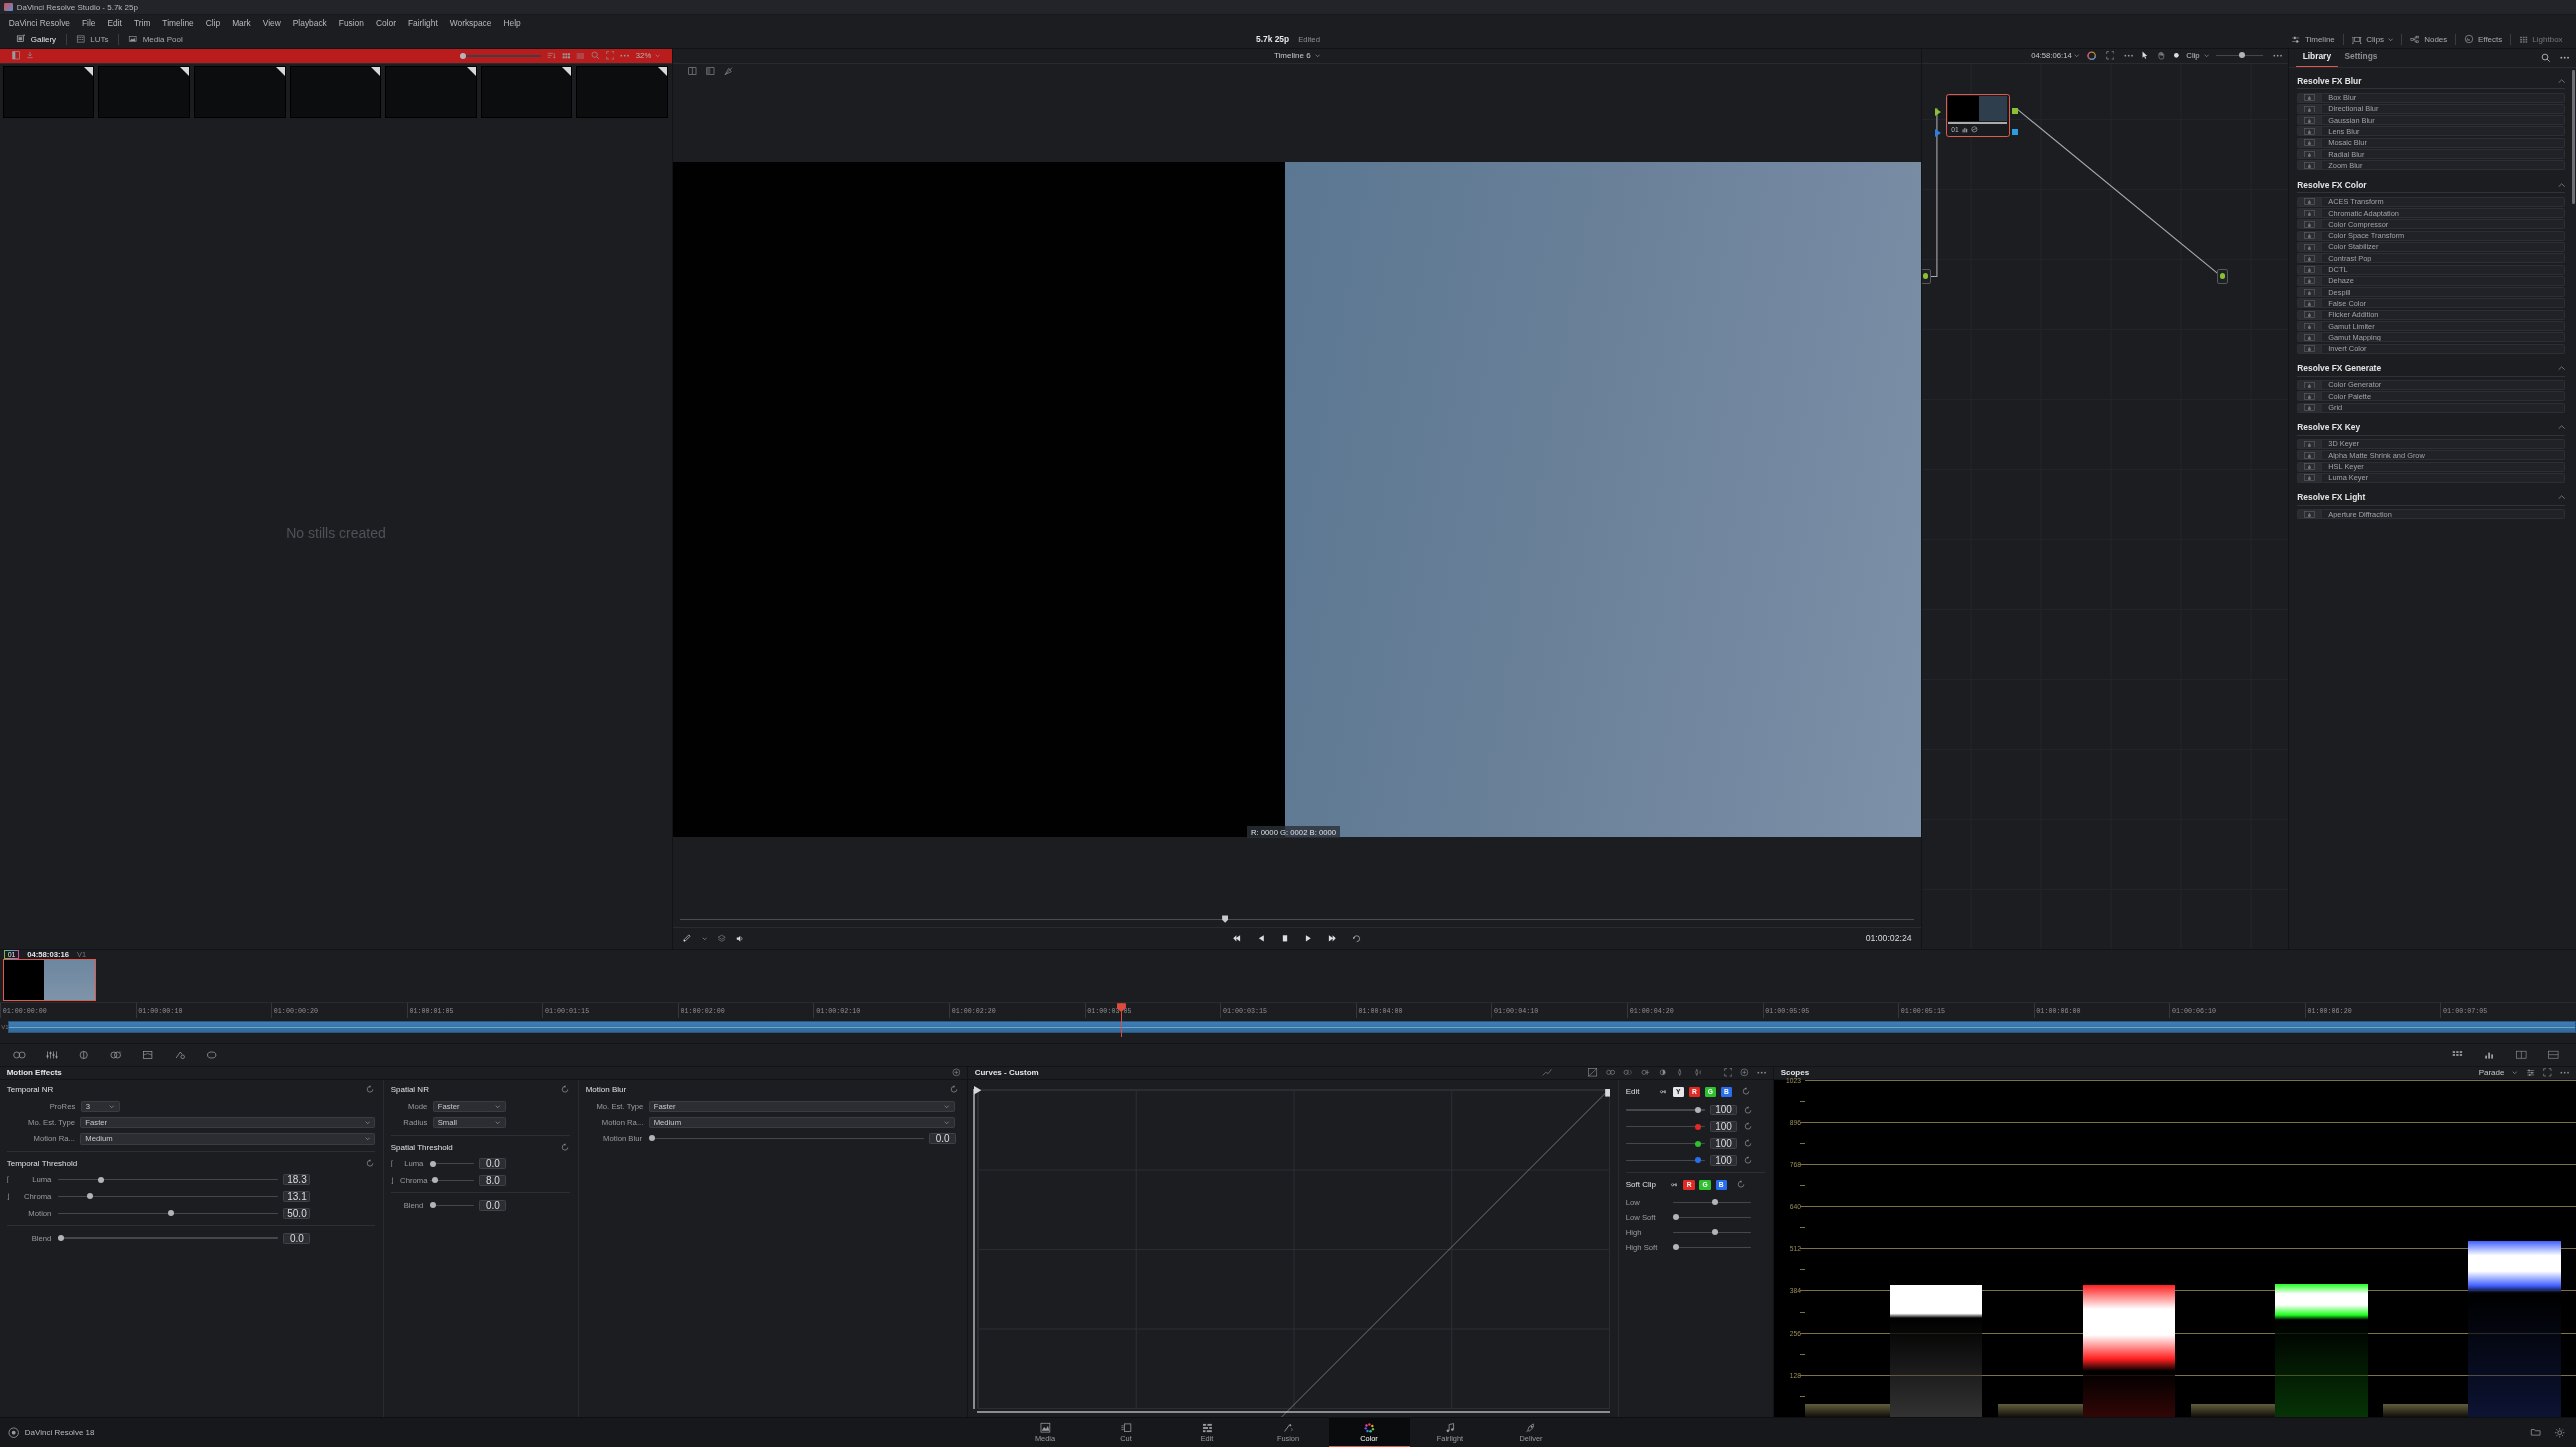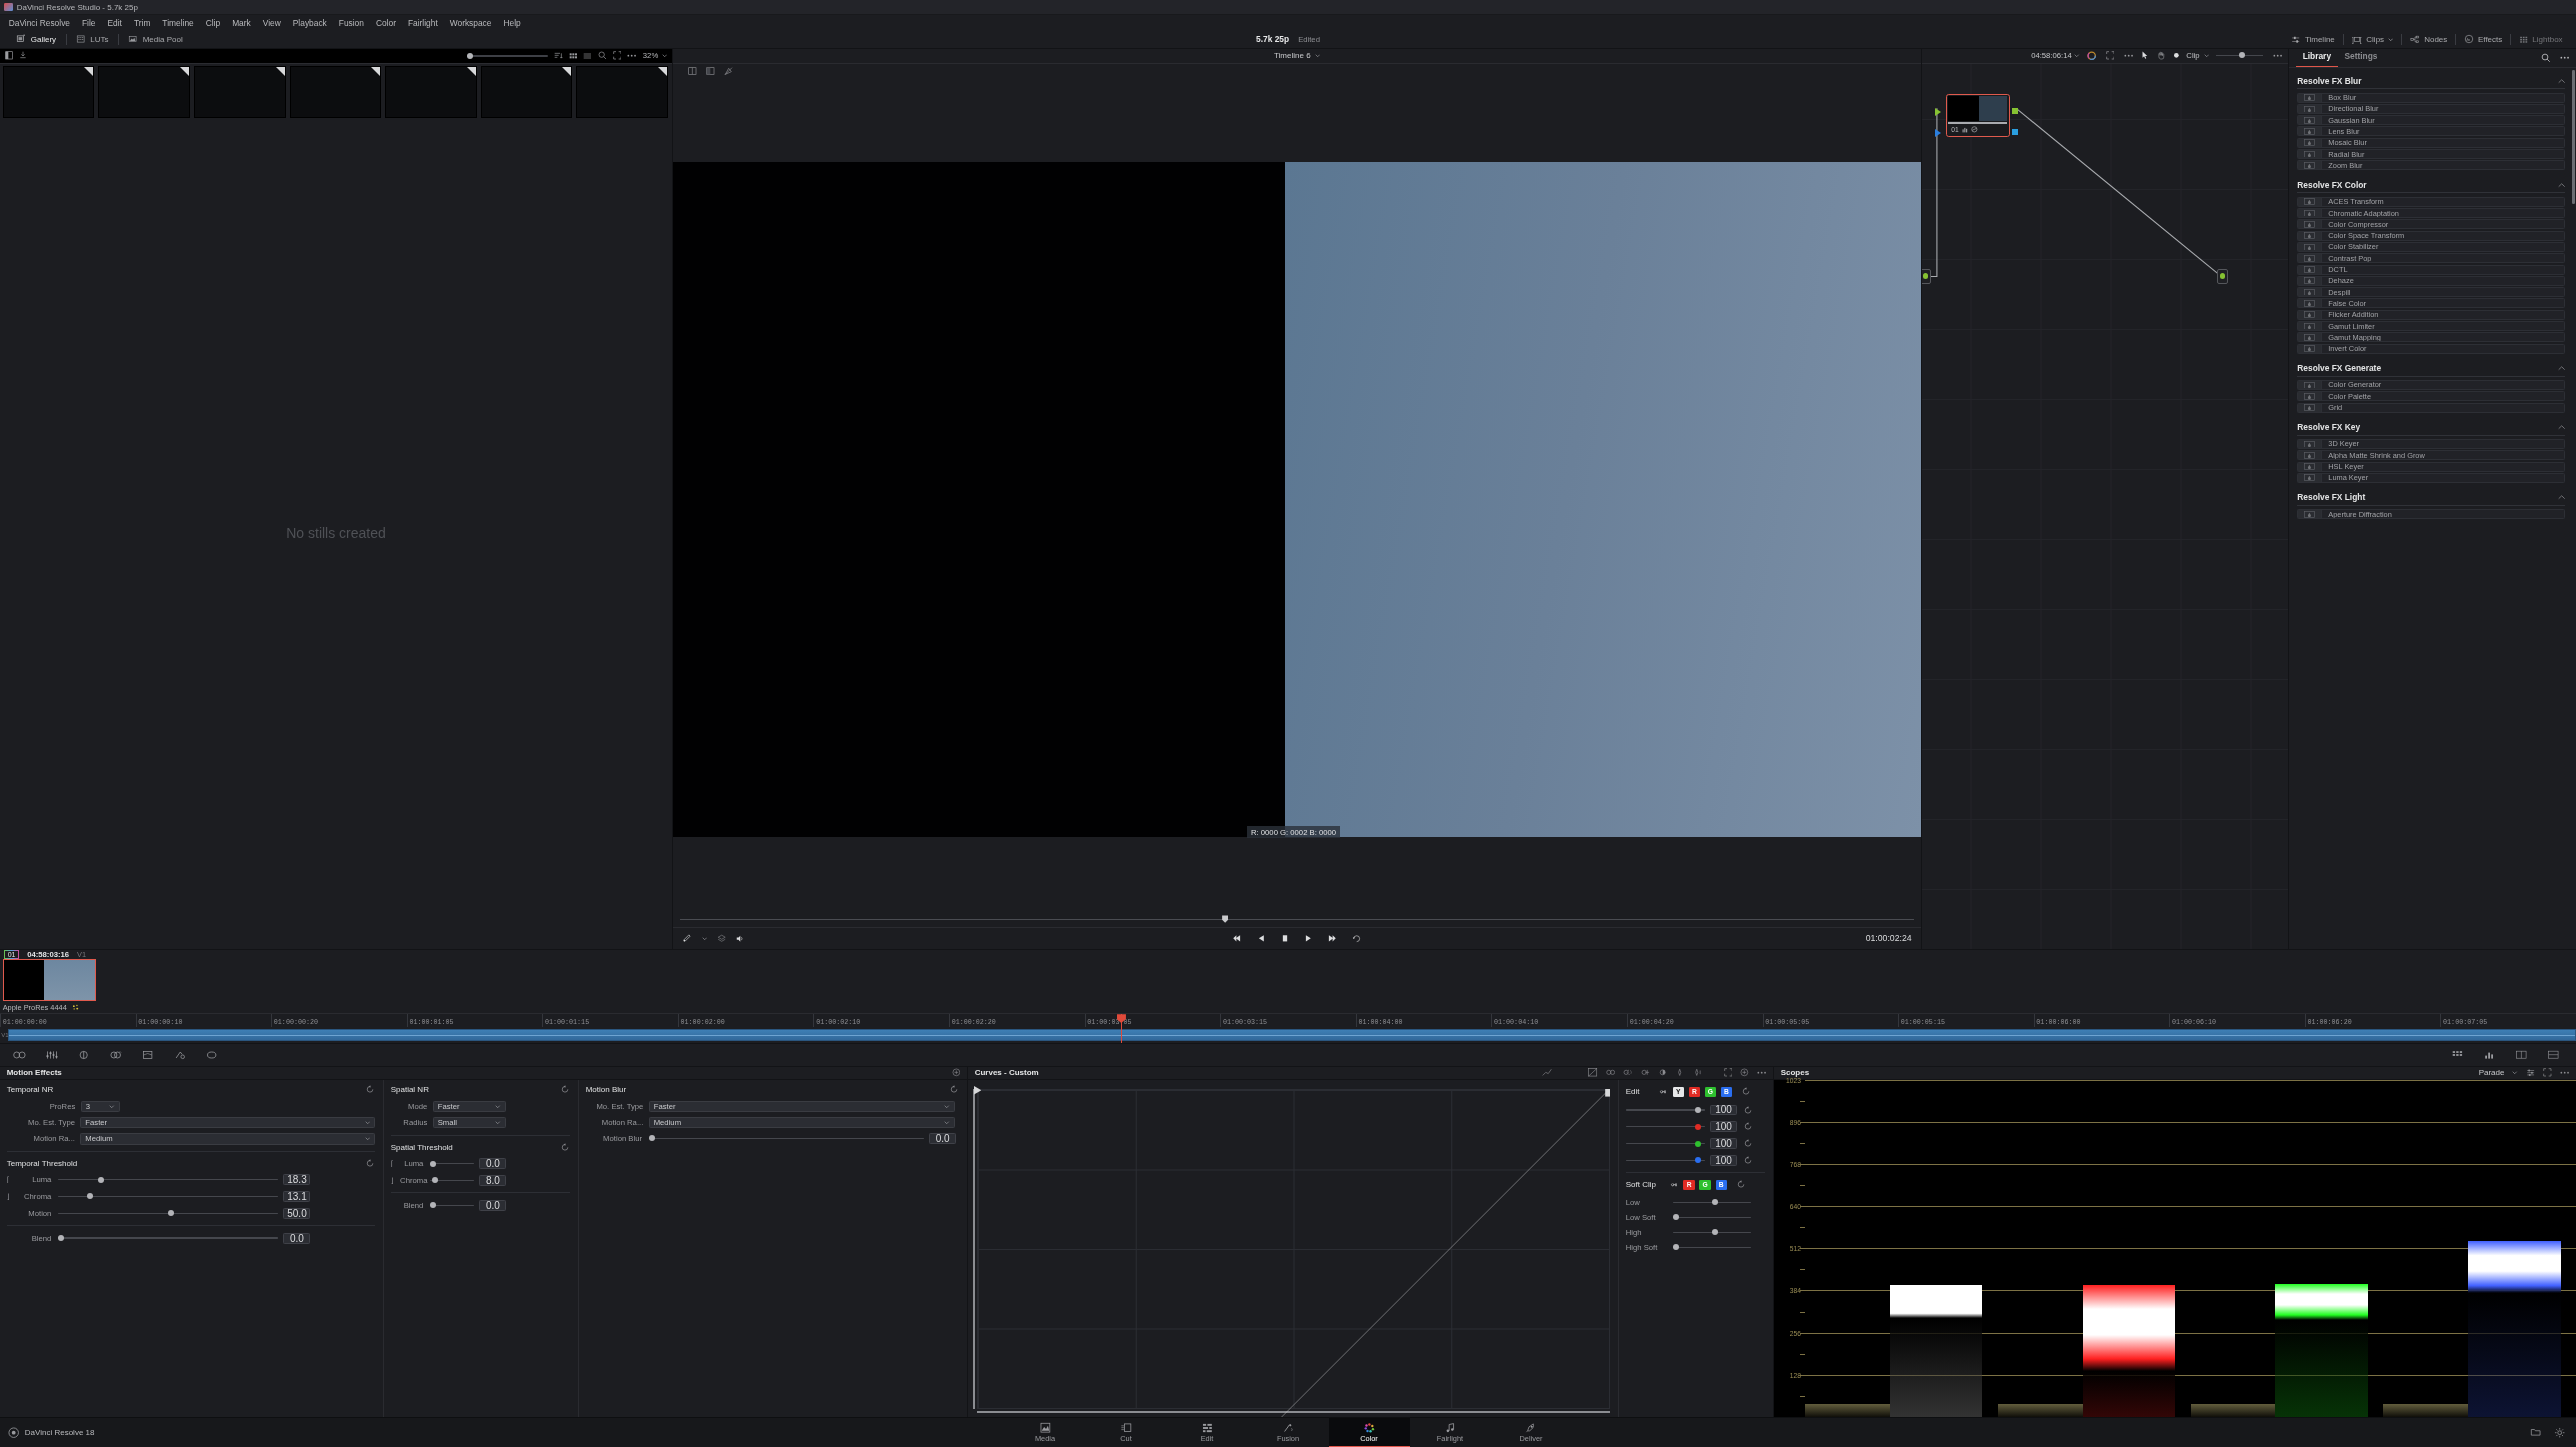--- a/index.html
+++ b/index.html
@@ -56,22 +56,22 @@
   
   .ico { display:inline-block; line-height:0; }
   .ico svg { display:block; }
 
   
   .row-top { display:flex; flex:0 0 900px; height:900px; background:#1c1d21; }
 
   
   .gallery { width:673px; background:#1c1d21; display:flex; flex-direction:column; border-right:0.7px solid #121316;}
   .gallery-bar {
-    height:15px; background:#000000; display:flex; align-items:center; gap:6px;
-    padding:0 5px; border-bottom:0.7px solid #2a2b30;
+    height:15px; background:#b91c1c; display:flex; align-items:center; gap:6px;
+    padding:0 12px; border-bottom:0.7px solid #2a2b30;
   }
   .gal-slider { width:81px; height:2px; background:#3d3f45; border-radius:1.3px; position:relative; margin-left:auto;}
   .gal-slider::after { content:""; position:absolute; left:0; top:-2px; width:6px;height:6px;border-radius:50%; background:#b5b6b9;}
   .gal-zoom { font-size:7.7px; color:#b4b5b8; display:flex; align-items:center; gap:3.4px; }
   .gallery-thumbs { display:flex; gap:0px; padding:2.7px 0 0 2.7px; }
   .gthumb { width:93px; height:52px; background:#0c0d0f; margin-right:4px; position:relative; border:0.7px solid #000;}
   .gthumb::before {
     content:""; position:absolute; top:0; right:0;
     border-left:9.4px solid transparent; border-top:9.4px solid #d7d8da;
   }
@@ -1077,33 +1077,20 @@
     <div class="tl-clipinfo">
       <span class="tl-num">01</span>
       <span class="tl-tc">04:58:03:16</span>
       <span class="tl-v1">V1</span>
     </div>
     <div class="tl-thumbrow">
       <div class="tl-thumb">
         <div class="d"></div>
         <div class="b"></div>
       </div>
-    </div>
-    <div class="tl-meta">
-      <span>Apple ProRes 4444</span>
-      <span class="ico">
-          <svg width="7.4" height="7.4" viewBox="0 0 12 12">
-            <g fill="#d8c23a">
-              <circle cx="3" cy="3.5" r="1.5"></circle>
-              <circle cx="8" cy="2.5" r="1.1"></circle>
-              <circle cx="8.5" cy="7.5" r="1.6"></circle>
-              <circle cx="3.5" cy="8" r="1.1"></circle>
-            </g>
-          </svg>
-        </span>
     </div>
     <div class="tl-ruler" id="tl-ruler">
         <div class="tick" style="left: 0%;"></div>
         <div class="tlabel" style="left: 0%;">01:00:00:00</div>
         <div class="tick" style="left: 5.26316%;"></div>
         <div class="tlabel" style="left: 5.26316%;">01:00:00:10</div>
         <div class="tick" style="left: 10.5263%;"></div>
         <div class="tlabel" style="left: 10.5263%;">01:00:00:20</div>
         <div class="tick" style="left: 15.7895%;"></div>
         <div class="tlabel" style="left: 15.7895%;">01:00:01:05</div>

